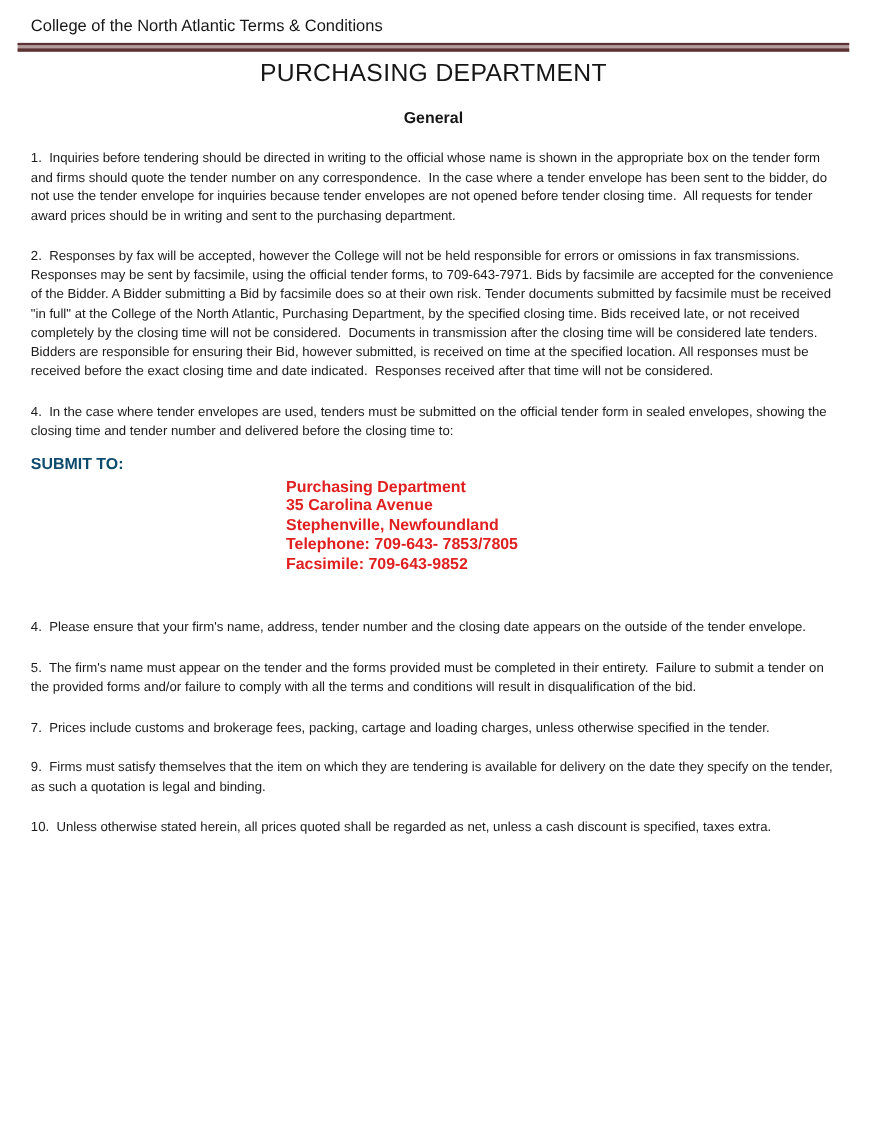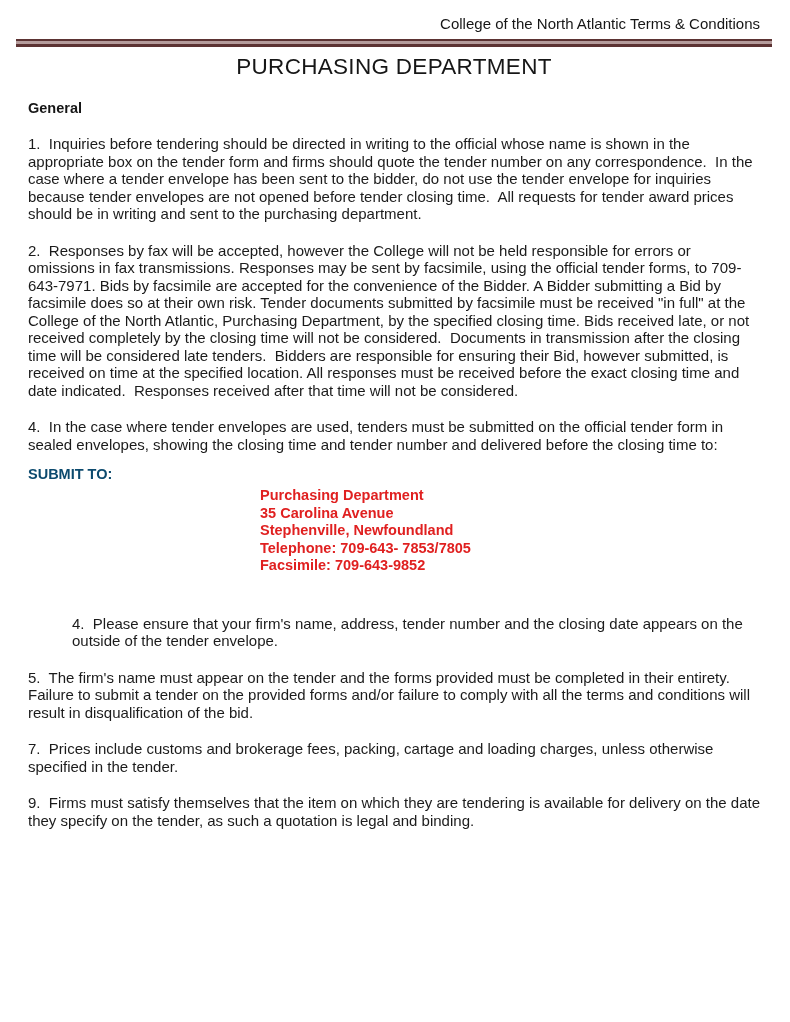--- a/index.html
+++ b/index.html
@@ -14,21 +14,21 @@
     color: #1b1b1b;
     overflow: hidden;
   }
   .page {
     box-sizing: border-box;
     width: 790px;
     height: 1022px;
     padding: 6px 30px 0 28px;
   }
   .header-title {
-    text-align: right;
+    text-align: left;
     font-size: 15px;
     line-height: 18px;
     margin: 9px 0 6px 0;
     color: #161616;
   }
   .rule {
     height: 3px;
     background: #b59c9c;
     border-top: 2px solid #5c3333;
     border-bottom: 3px solid #5c3333;
@@ -37,37 +37,37 @@
   .dept-title {
     text-align: center;
     font-size: 22.5px;
     line-height: 26px;
     font-weight: normal;
     letter-spacing: 0.3px;
     margin: 7px 0 0 0;
     color: #161616;
   }
   .section-heading {
+    text-align: center;
     font-size: 14.5px;
     font-weight: bold;
     margin: 20px 0 0 0;
     color: #161616;
   }
   .para {
-    font-size: 15px;
+    font-size: 12px;
     line-height: 17.5px;
     margin: 19px 0 0 0;
     white-space: pre-wrap;
   }
   .para.attached {
     margin-top: 2px;
   }
   .para.after-address {
     margin-top: 40px;
-    margin-left: 44px;
   }
   .submit-label {
     font-size: 14.5px;
     font-weight: bold;
     color: #0c4a6e;
     margin-top: 13px;
   }
   .address-block {
     font-size: 14.5px;
     font-weight: bold;
@@ -108,14 +108,15 @@
   <div class="para after-address">4.  Please ensure that your firm's name, address, tender number and the closing date appears on the outside of the tender envelope.</div>
 
   <div class="para">5.  The firm's name must appear on the tender and the forms provided must be completed in their entirety.  Failure to submit a tender on the provided forms and/or failure to comply with all the terms and conditions will result in disqualification of the bid.</div>
 
 
   <div class="para">7.  Prices include customs and brokerage fees, packing, cartage and loading charges, unless otherwise specified in the tender.</div>
 
 
   <div class="para">9.  Firms must satisfy themselves that the item on which they are tendering is available for delivery on the date they specify on the tender, as such a quotation is legal and binding.</div>
 
+  <div class="para">10.  Unless otherwise stated herein, all prices quoted shall be regarded as net, unless a cash discount is specified, taxes extra.</div>
 
 </div>
 
 </body></html>

